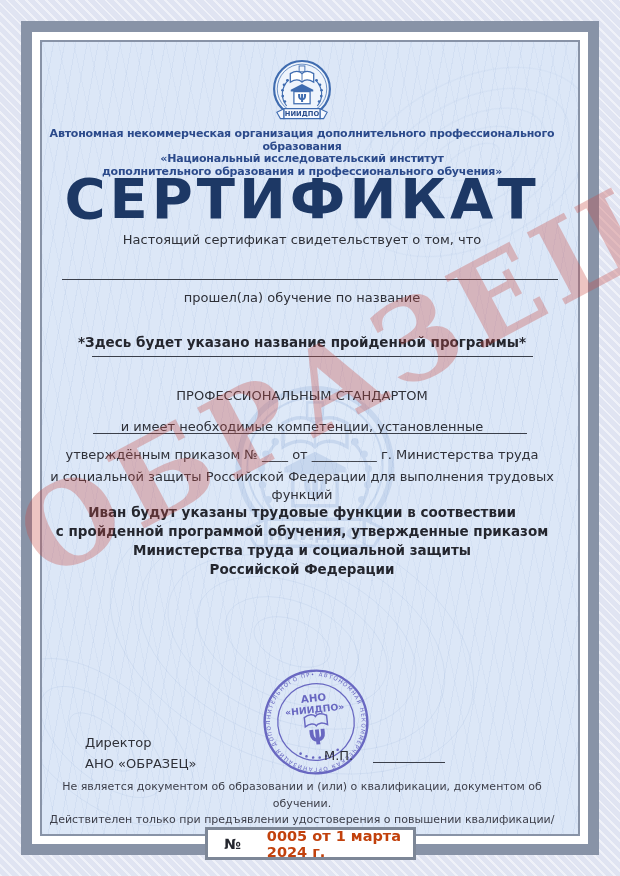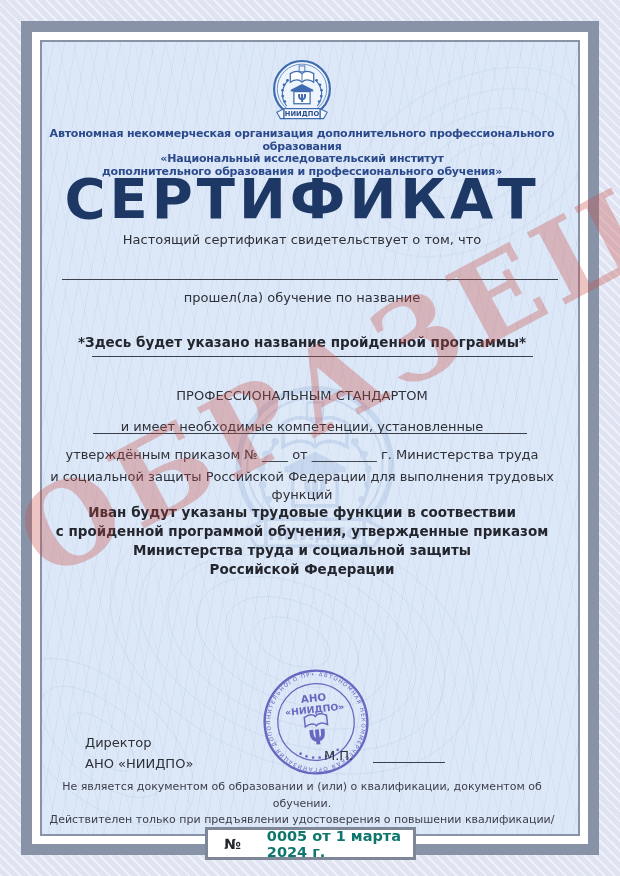--- a/index.html
+++ b/index.html
@@ -53,21 +53,21 @@
   .mp{font-size:13px;color:#2e3038;}
   .disclaimer{font-size:11px;color:#3c3e49;line-height:16.5px;}
   
   .number-box{
     position:absolute;left:205px;top:827px;width:211px;height:33px;
     background:#ffffff;border:3px solid #7d8797;box-sizing:border-box;
     display:flex;align-items:center;gap:26px;padding-left:16px;
     z-index:20;
   }
   .number-box .num-label{font-size:14px;font-weight:bold;color:#24262e;}
-  .number-box .num-value{font-size:14.5px;font-weight:bold;color:#0f766e;}
+  .number-box .num-value{font-size:14.5px;font-weight:bold;color:#c2410c;}
   
   .watermark{
     position:absolute;left:-10px;top:330px;width:640px;
     text-align:center;
     font-family:"DejaVu Serif","Liberation Serif",serif;
     font-weight:bold;font-size:112px;letter-spacing:8px;
     color:rgba(201,77,70,.33);
     transform:rotate(-28deg);
     z-index:30;pointer-events:none;white-space:nowrap;
   }
@@ -184,21 +184,21 @@
 
     <div class="abs center func-block" style="top:461px;">
       <div>Иван будут указаны трудовые функции в соотвествии</div>
       <div>с пройденной программой обучения, утвержденные приказом</div>
       <div>Министерства труда и социальной защиты</div>
       <div>Российской Федерации</div>
     </div>
 
     <div class="director" style="position:absolute;left:43px;top:690px;">
       <div>Директор</div>
-      <div>АНО «НИИДПО»</div>
+      <div>АНО «ОБРАЗЕЦ»</div>
     </div>
 
     <div class="stamp-wrap">
       <svg width="112" height="112" viewBox="0 0 120 120">
         <defs>
           <path id="rim-path" d="M60,11 a49,49 0 1,1 -0.02,0"></path>
         </defs>
         <circle cx="60" cy="60" r="55" fill="none" stroke="#5552b8" stroke-width="2.6"></circle>
         <circle cx="60" cy="60" r="41" fill="none" stroke="#5552b8" stroke-width="1.4"></circle>
         <text font-size="6" letter-spacing="1.2" fill="#5552b8">

